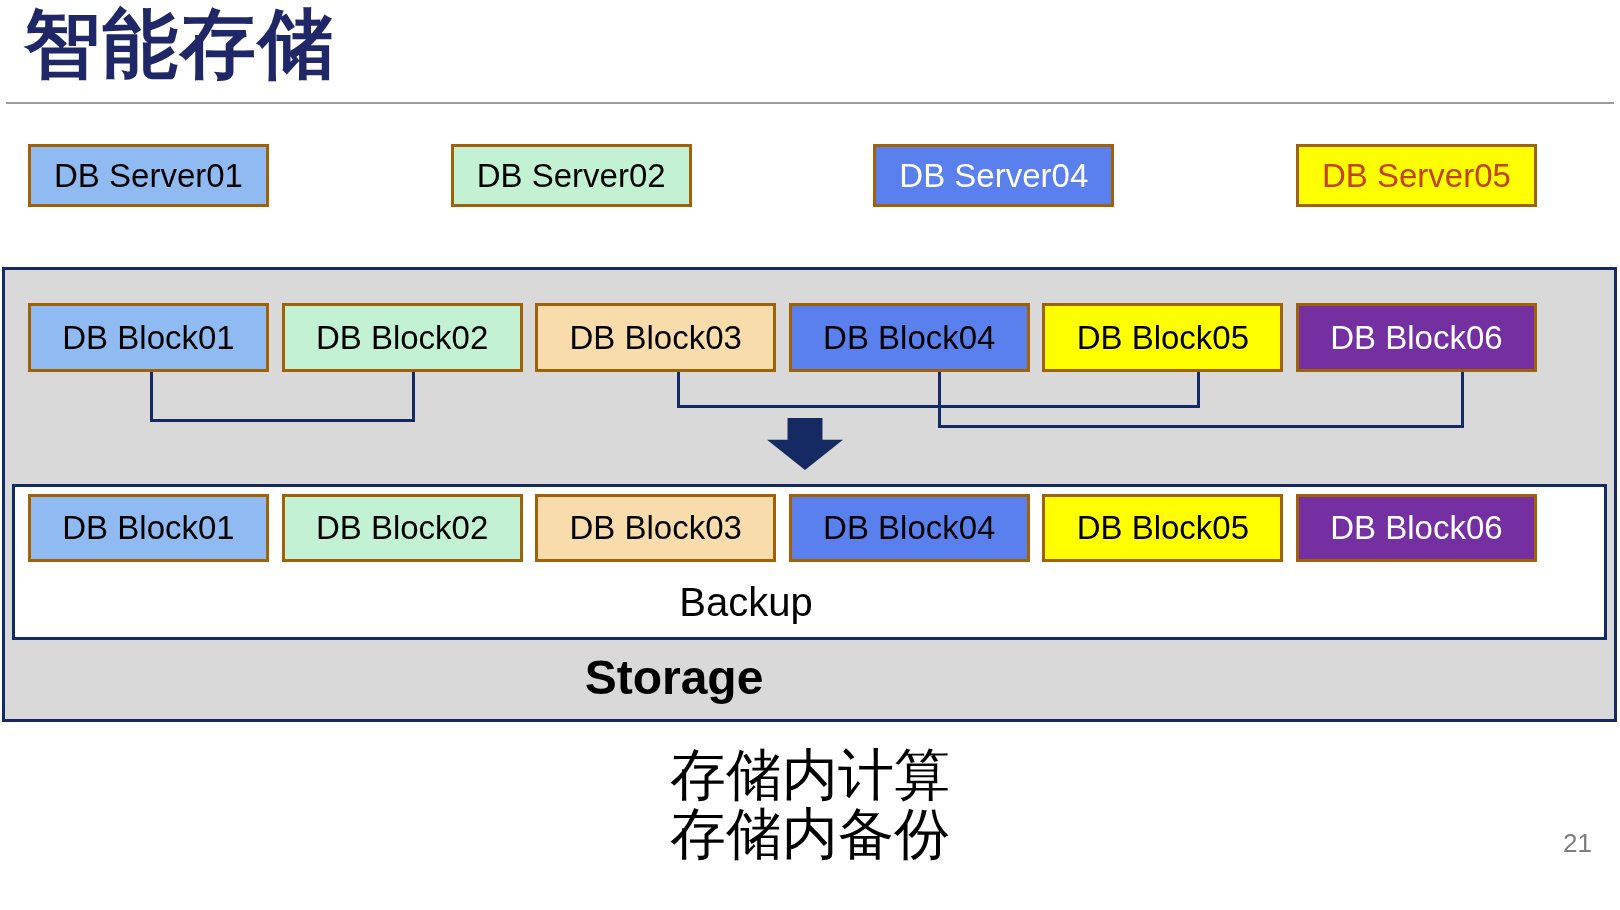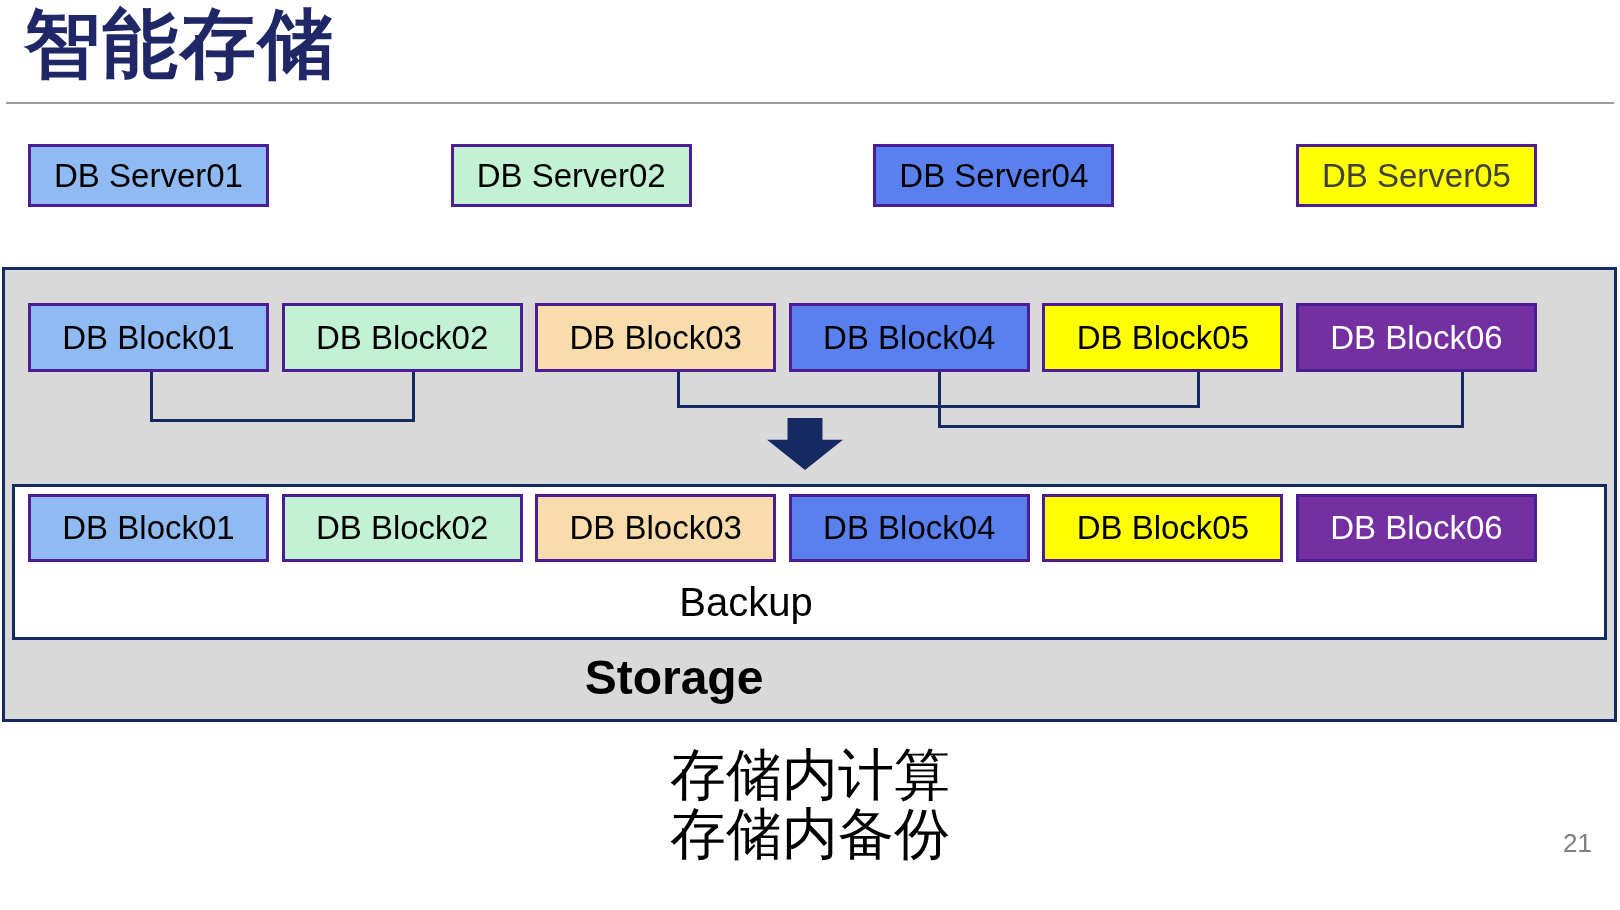--- a/index.html
+++ b/index.html
@@ -12,21 +12,21 @@
     font-size:76px; font-weight:bold; letter-spacing:2px;
   }
   .title-rule { position:absolute; left:6px; top:102px; width:1608px; height:2px; }
 
   .row { position:absolute; left:28px; width:1509px; display:flex; justify-content:space-between; }
   .row-servers { top:144px; height:63px; }
   .row-blocks-top { top:303px; height:69px; }
   .row-blocks-bottom { top:494px; height:68px; }
   .box {
     box-sizing:border-box; width:241px; height:100%;
-    border:3px solid #4c1d95; display:flex; align-items:center; justify-content:center;
+    border:3px solid #a16207; display:flex; align-items:center; justify-content:center;
     font-size:33px; white-space:nowrap;
   }
 
   .storage-outer {
     position:absolute; box-sizing:border-box;
     left:2px; top:267px; width:1615px; height:455px;
     border:3px solid #152963;
   }
   .backup-box {
     position:absolute; box-sizing:border-box;
@@ -64,22 +64,22 @@
 <body>
 
 <div class="stage">
 
   <h1 class="slide-title" style="color: rgb(31, 39, 102);">智能存储</h1>
   <div class="title-rule" style="background-color: rgb(158, 158, 158);"></div>
 
   <div class="row row-servers">
     <div class="box" style="background-color: rgb(143, 186, 242); color: rgb(0, 0, 0);">DB Server01</div>
     <div class="box" style="background-color: rgb(194, 241, 211); color: rgb(0, 0, 0);">DB Server02</div>
-    <div class="box" style="background-color: rgb(90, 128, 238); color: #000000;">DB Server04</div>
-    <div class="box" style="background-color: rgb(255, 255, 0); color: #404040;">DB Server05</div>
+    <div class="box" style="background-color: rgb(90, 128, 238); color: #ffffff;">DB Server04</div>
+    <div class="box" style="background-color: rgb(255, 255, 0); color: #c2410c;">DB Server05</div>
   </div>
 
   <div class="storage-outer" style="background-color: rgb(217, 217, 217); border-color: rgb(21, 41, 99);"></div>
 
   <div class="connector conn-a"></div>
   <div class="connector conn-b"></div>
   <div class="connector conn-c"></div>
 
   <div class="down-arrow" style="background-color: rgb(21, 41, 99);"></div>
 

